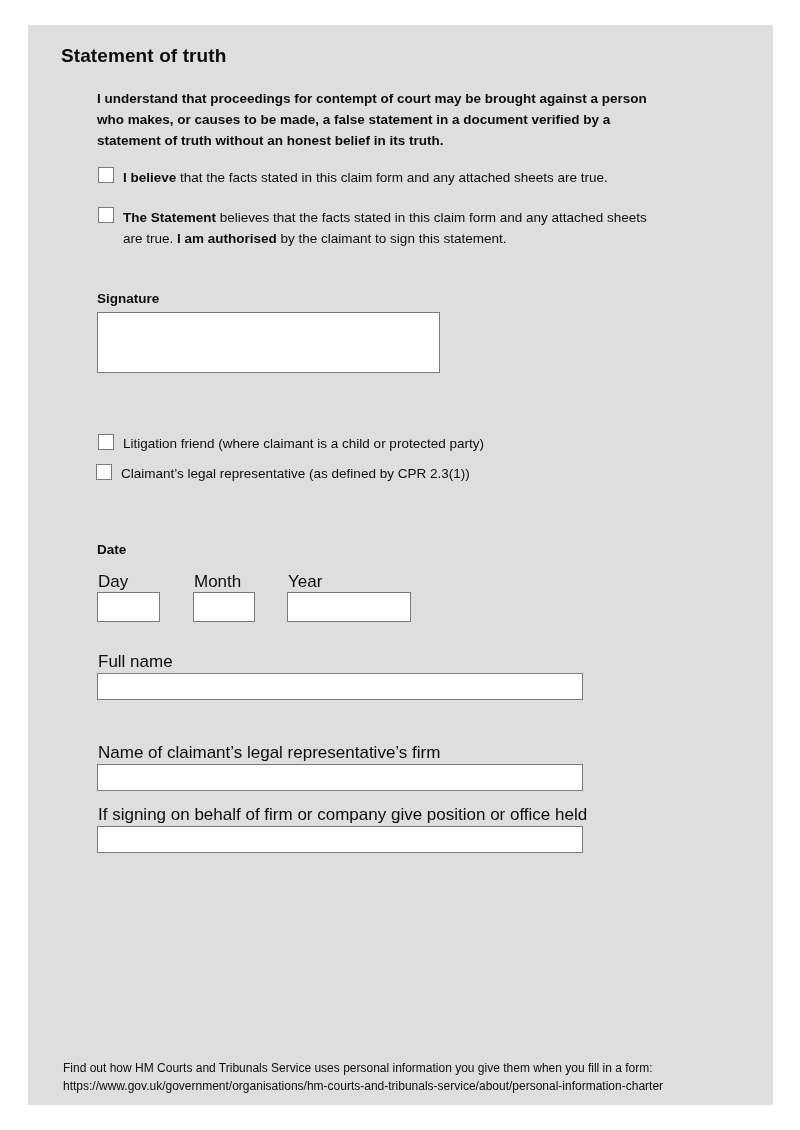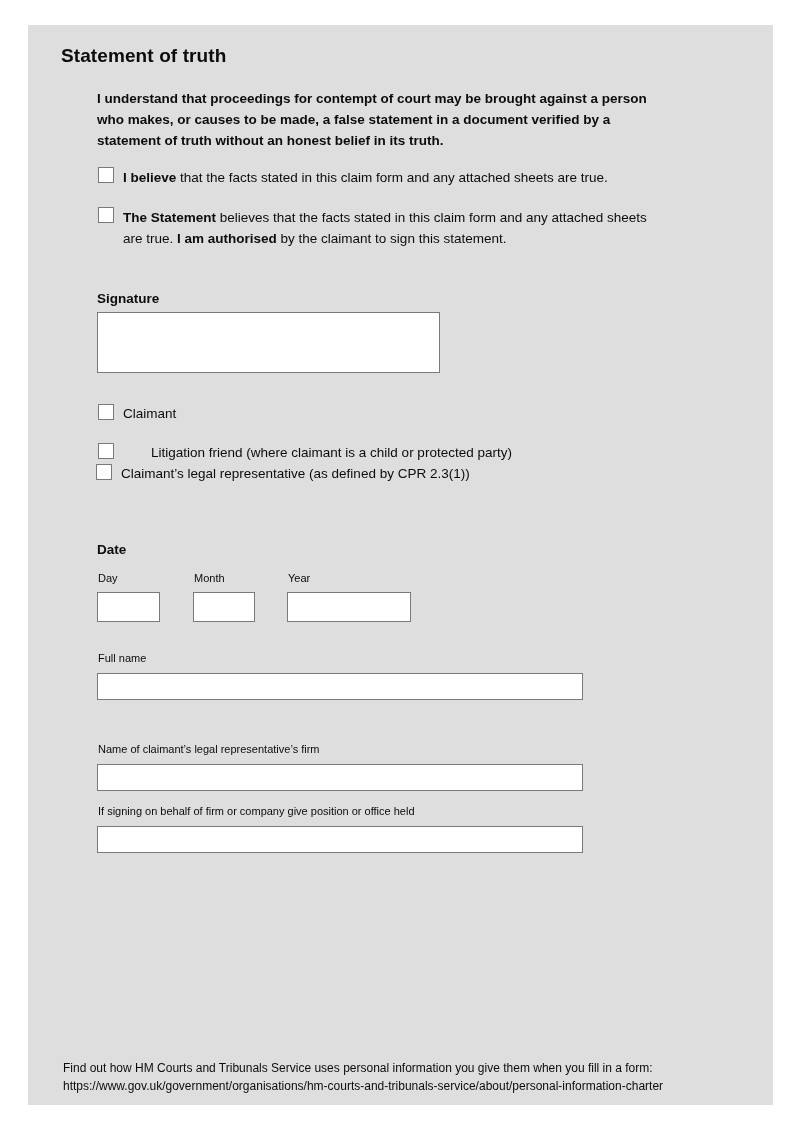--- a/index.html
+++ b/index.html
@@ -43,21 +43,21 @@
     margin-left: 9px;
     font-size: 13.5px;
     line-height: 21px;
     padding-top: 0px;
   }
   .bold-label {
     font-size: 13.5px; font-weight: bold;
     white-space: nowrap;
   }
   .field-label {
-    font-size: 11px; font-weight: normal;
+    font-size: 17px; font-weight: normal;
     white-space: nowrap;
   }
   .text-input, .sig-box {
     background: #ffffff;
     border: 1px solid #7a7a7a;
     font-family: "Liberation Sans", "DejaVu Sans", sans-serif;
     font-size: 13.5px;
     color: #0b0c0c;
     padding: 2px 5px;
     resize: none;
@@ -93,25 +93,21 @@
     <span class="checkbox"></span>
     <span class="cb-label">
       <span style="display:block;"><b>The Statement</b><span> believes that the facts stated in this claim form and any attached sheets</span></span>
       <span style="display:block;"><span>are true. </span><b>I am authorised</b><span> by the claimant to sign this statement.</span></span>
     </span>
   </div>
 
   <div class="abs bold-label" style="left:69px; top:266px;">Signature</div>
   <textarea class="abs sig-box" style="left: 69px; top: 287px; width: 343px; height: 61px;" title="Signature"></textarea>
 
-  <div class="abs cb-row" style="left:70px; top:379px; width:600px;">
-    <span class="checkbox"></span>
-    <span class="cb-label" style="line-height:17px; padding-top:1px;">Claimant</span>
-  </div>
-  <div class="abs cb-row" style="left:70px; top:418px; width:600px;gap:28px;">
+  <div class="abs cb-row" style="left:70px; top:409px; width:600px;">
     <span class="checkbox"></span>
     <span class="cb-label" style="line-height:17px; padding-top:1px;">Litigation friend (where claimant is a child or protected party)</span>
   </div>
   <div class="abs cb-row" style="left:68px; top:439px; width:600px;">
     <span class="checkbox"></span>
     <span class="cb-label" style="line-height:17px; padding-top:1px;">Claimant’s legal representative (as defined by CPR 2.3(1))</span>
   </div>
 
   <div class="abs bold-label" style="left:69px; top:517px;">Date</div>
   <div class="abs field-label" style="left:70px; top:547px;">Day</div>

